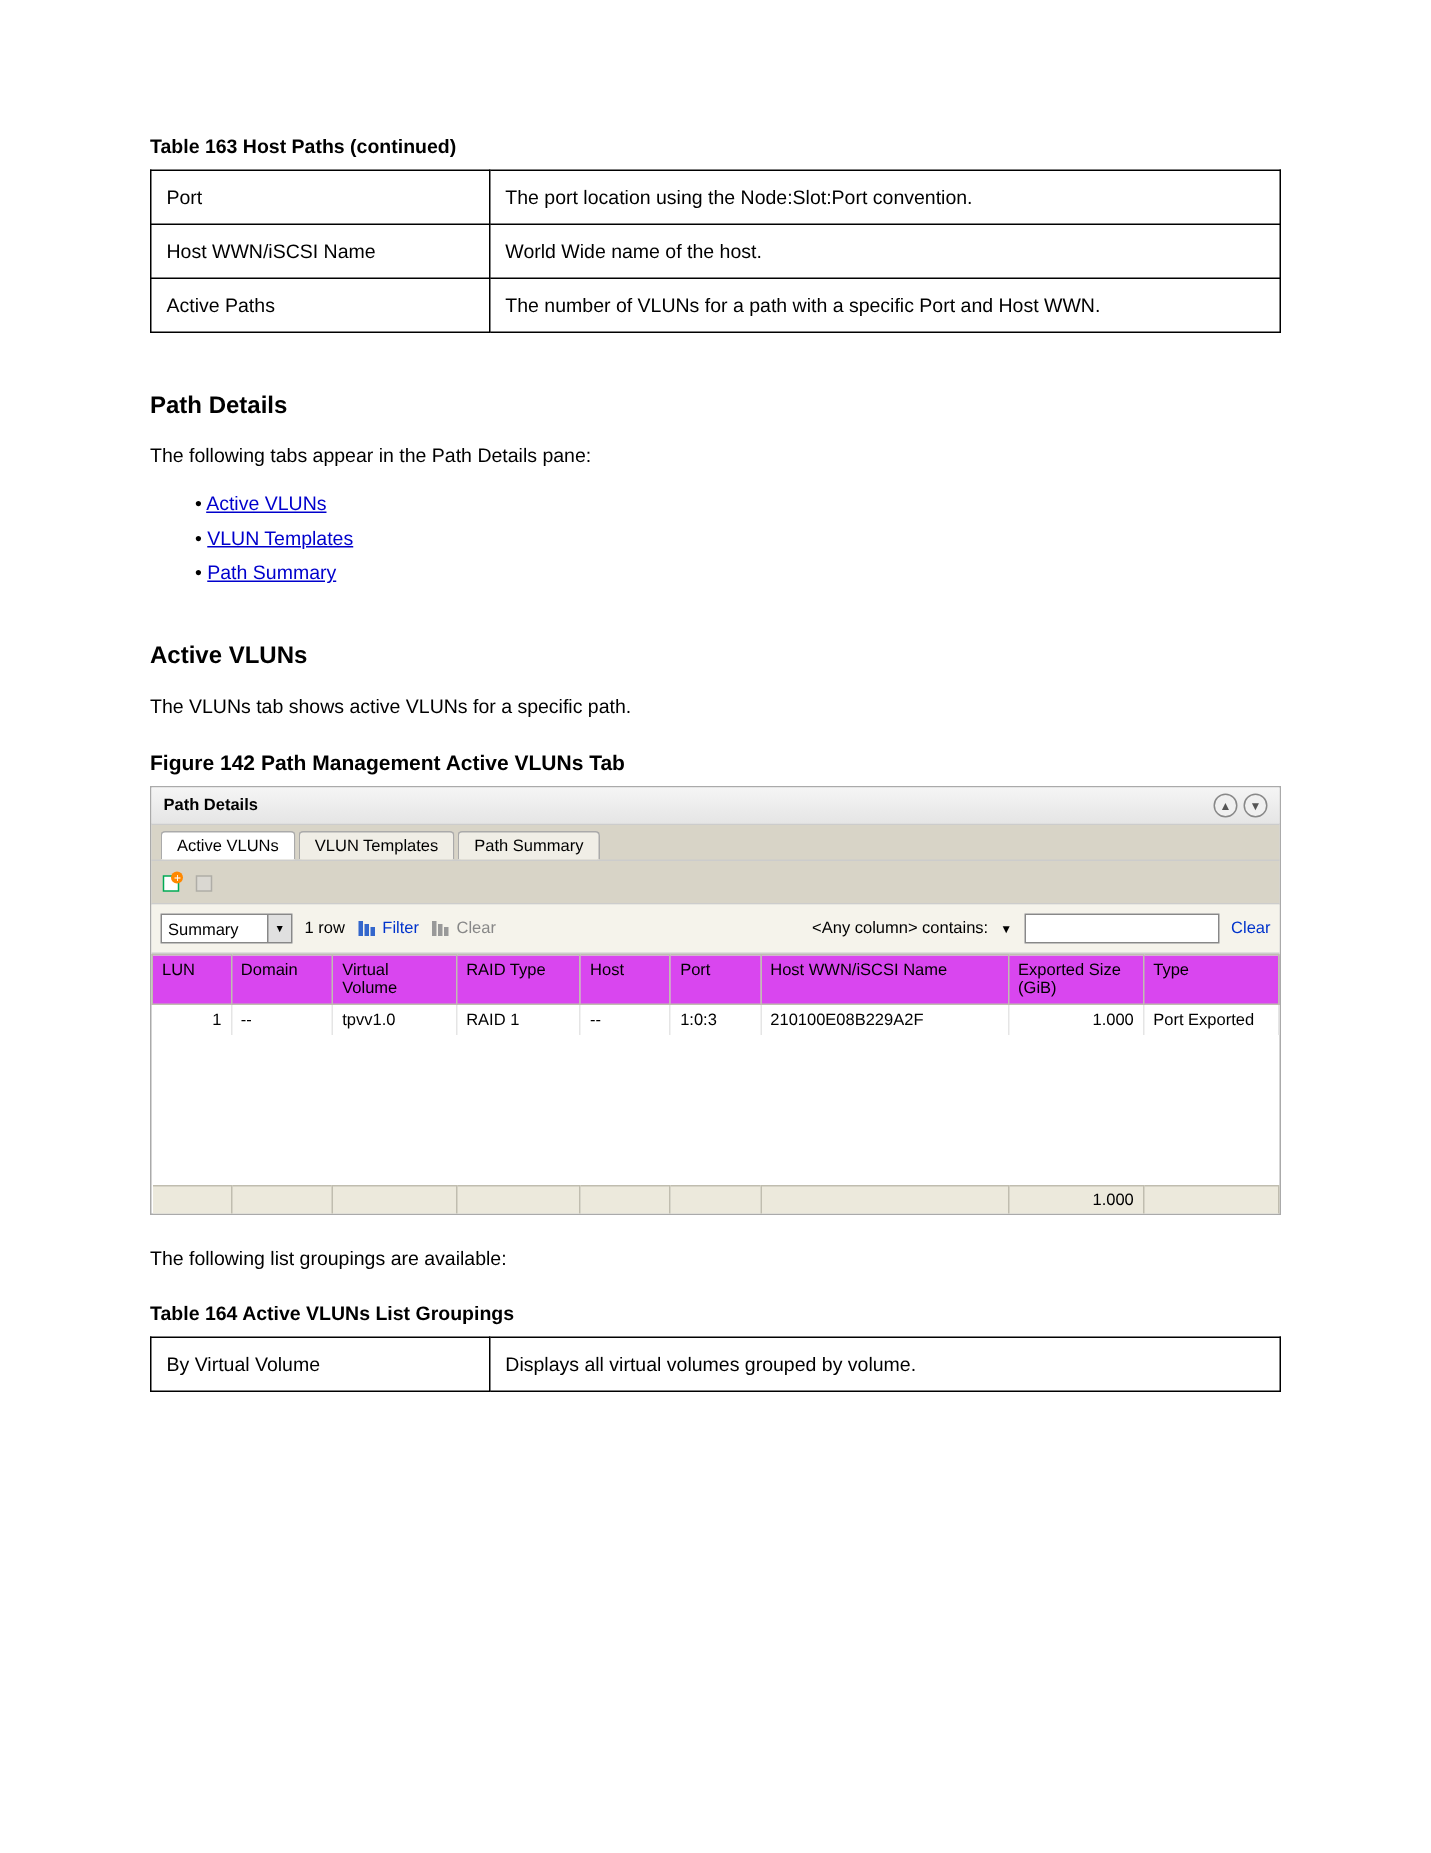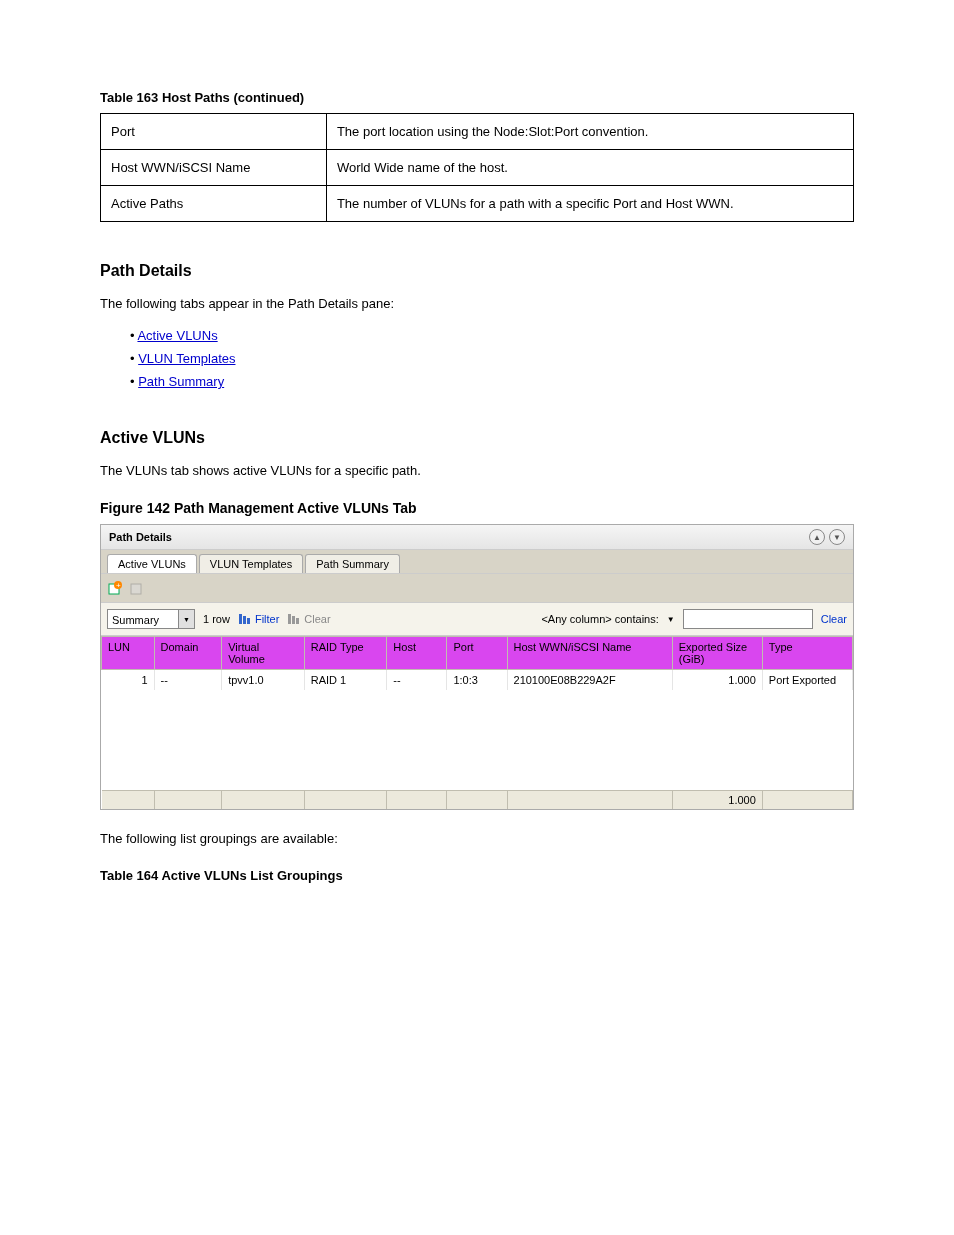--- a/index.html
+++ b/index.html
@@ -361,15 +361,19 @@
         </tr>
       </tfoot>
     </table>
   </div>
 
   <div class="body-text">The following list groupings are available:</div>
 
   <div class="table-caption">Table 164 Active VLUNs List Groupings</div>
   <table class="info-table">
     <tbody>
+      <tr>
+        <th>By Virtual Volume</th>
+        <td>Displays all virtual volumes grouped by volume.</td>
+      </tr>
     </tbody>
   </table>
 </div>
 
 </body></html>

